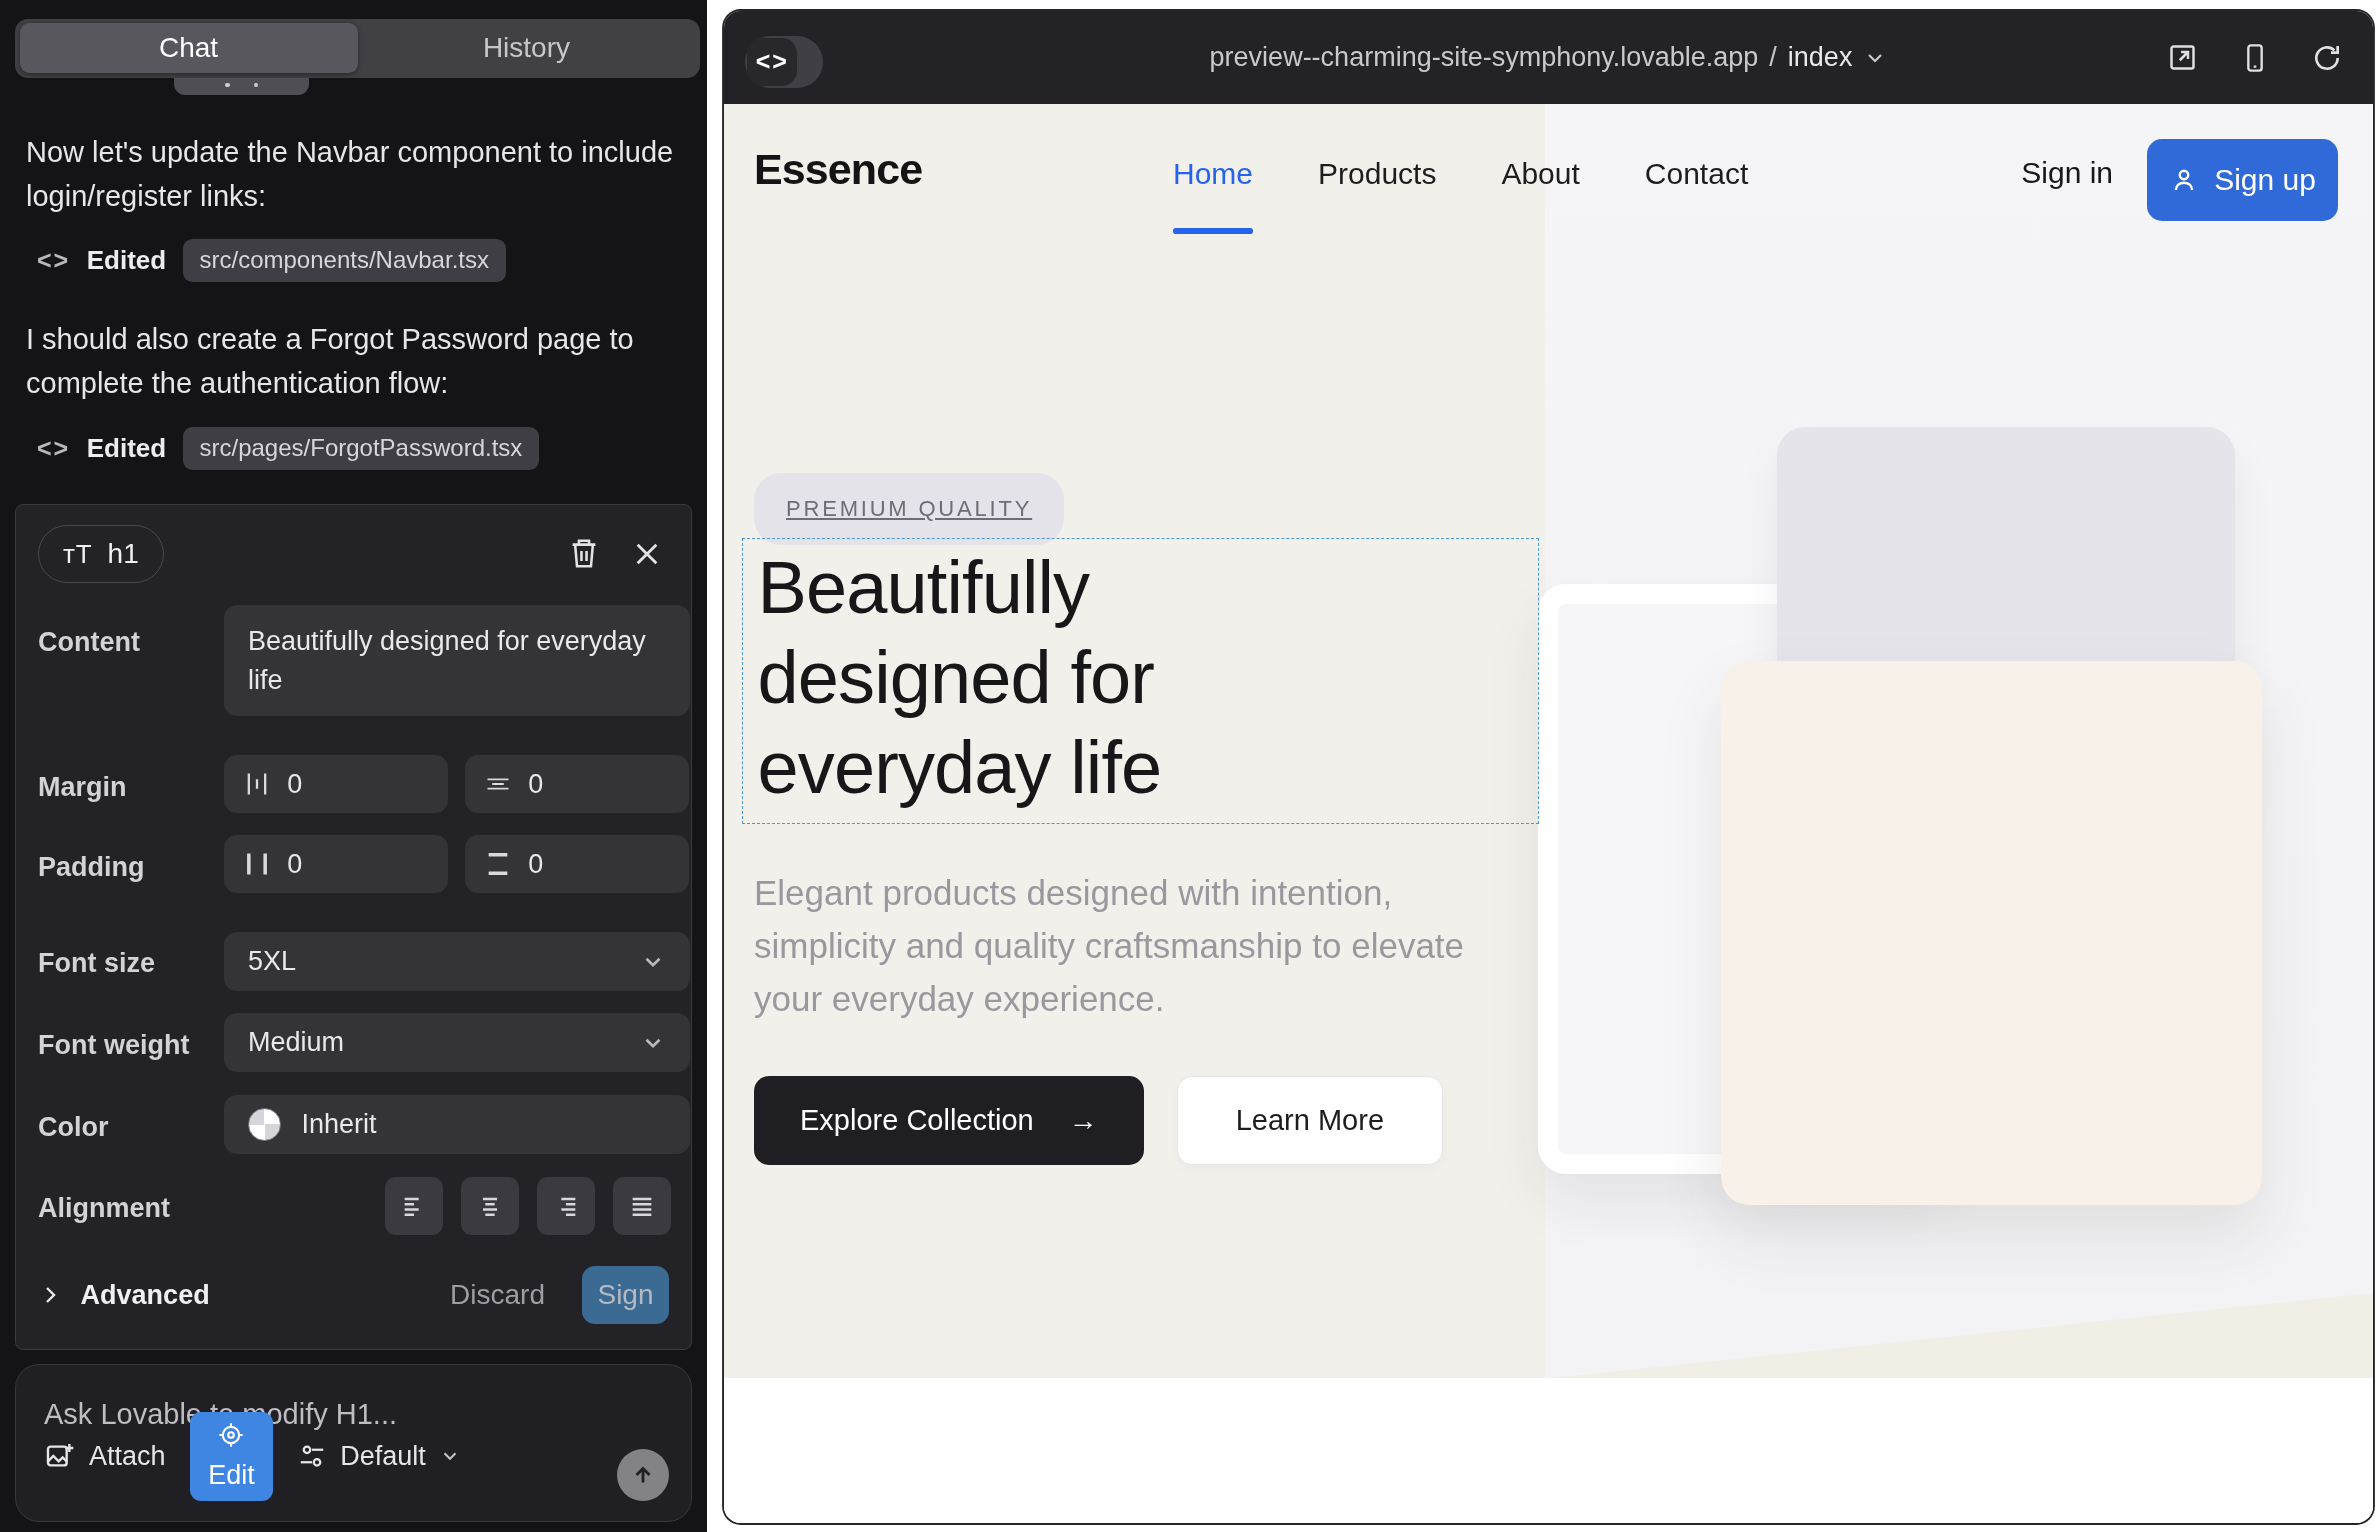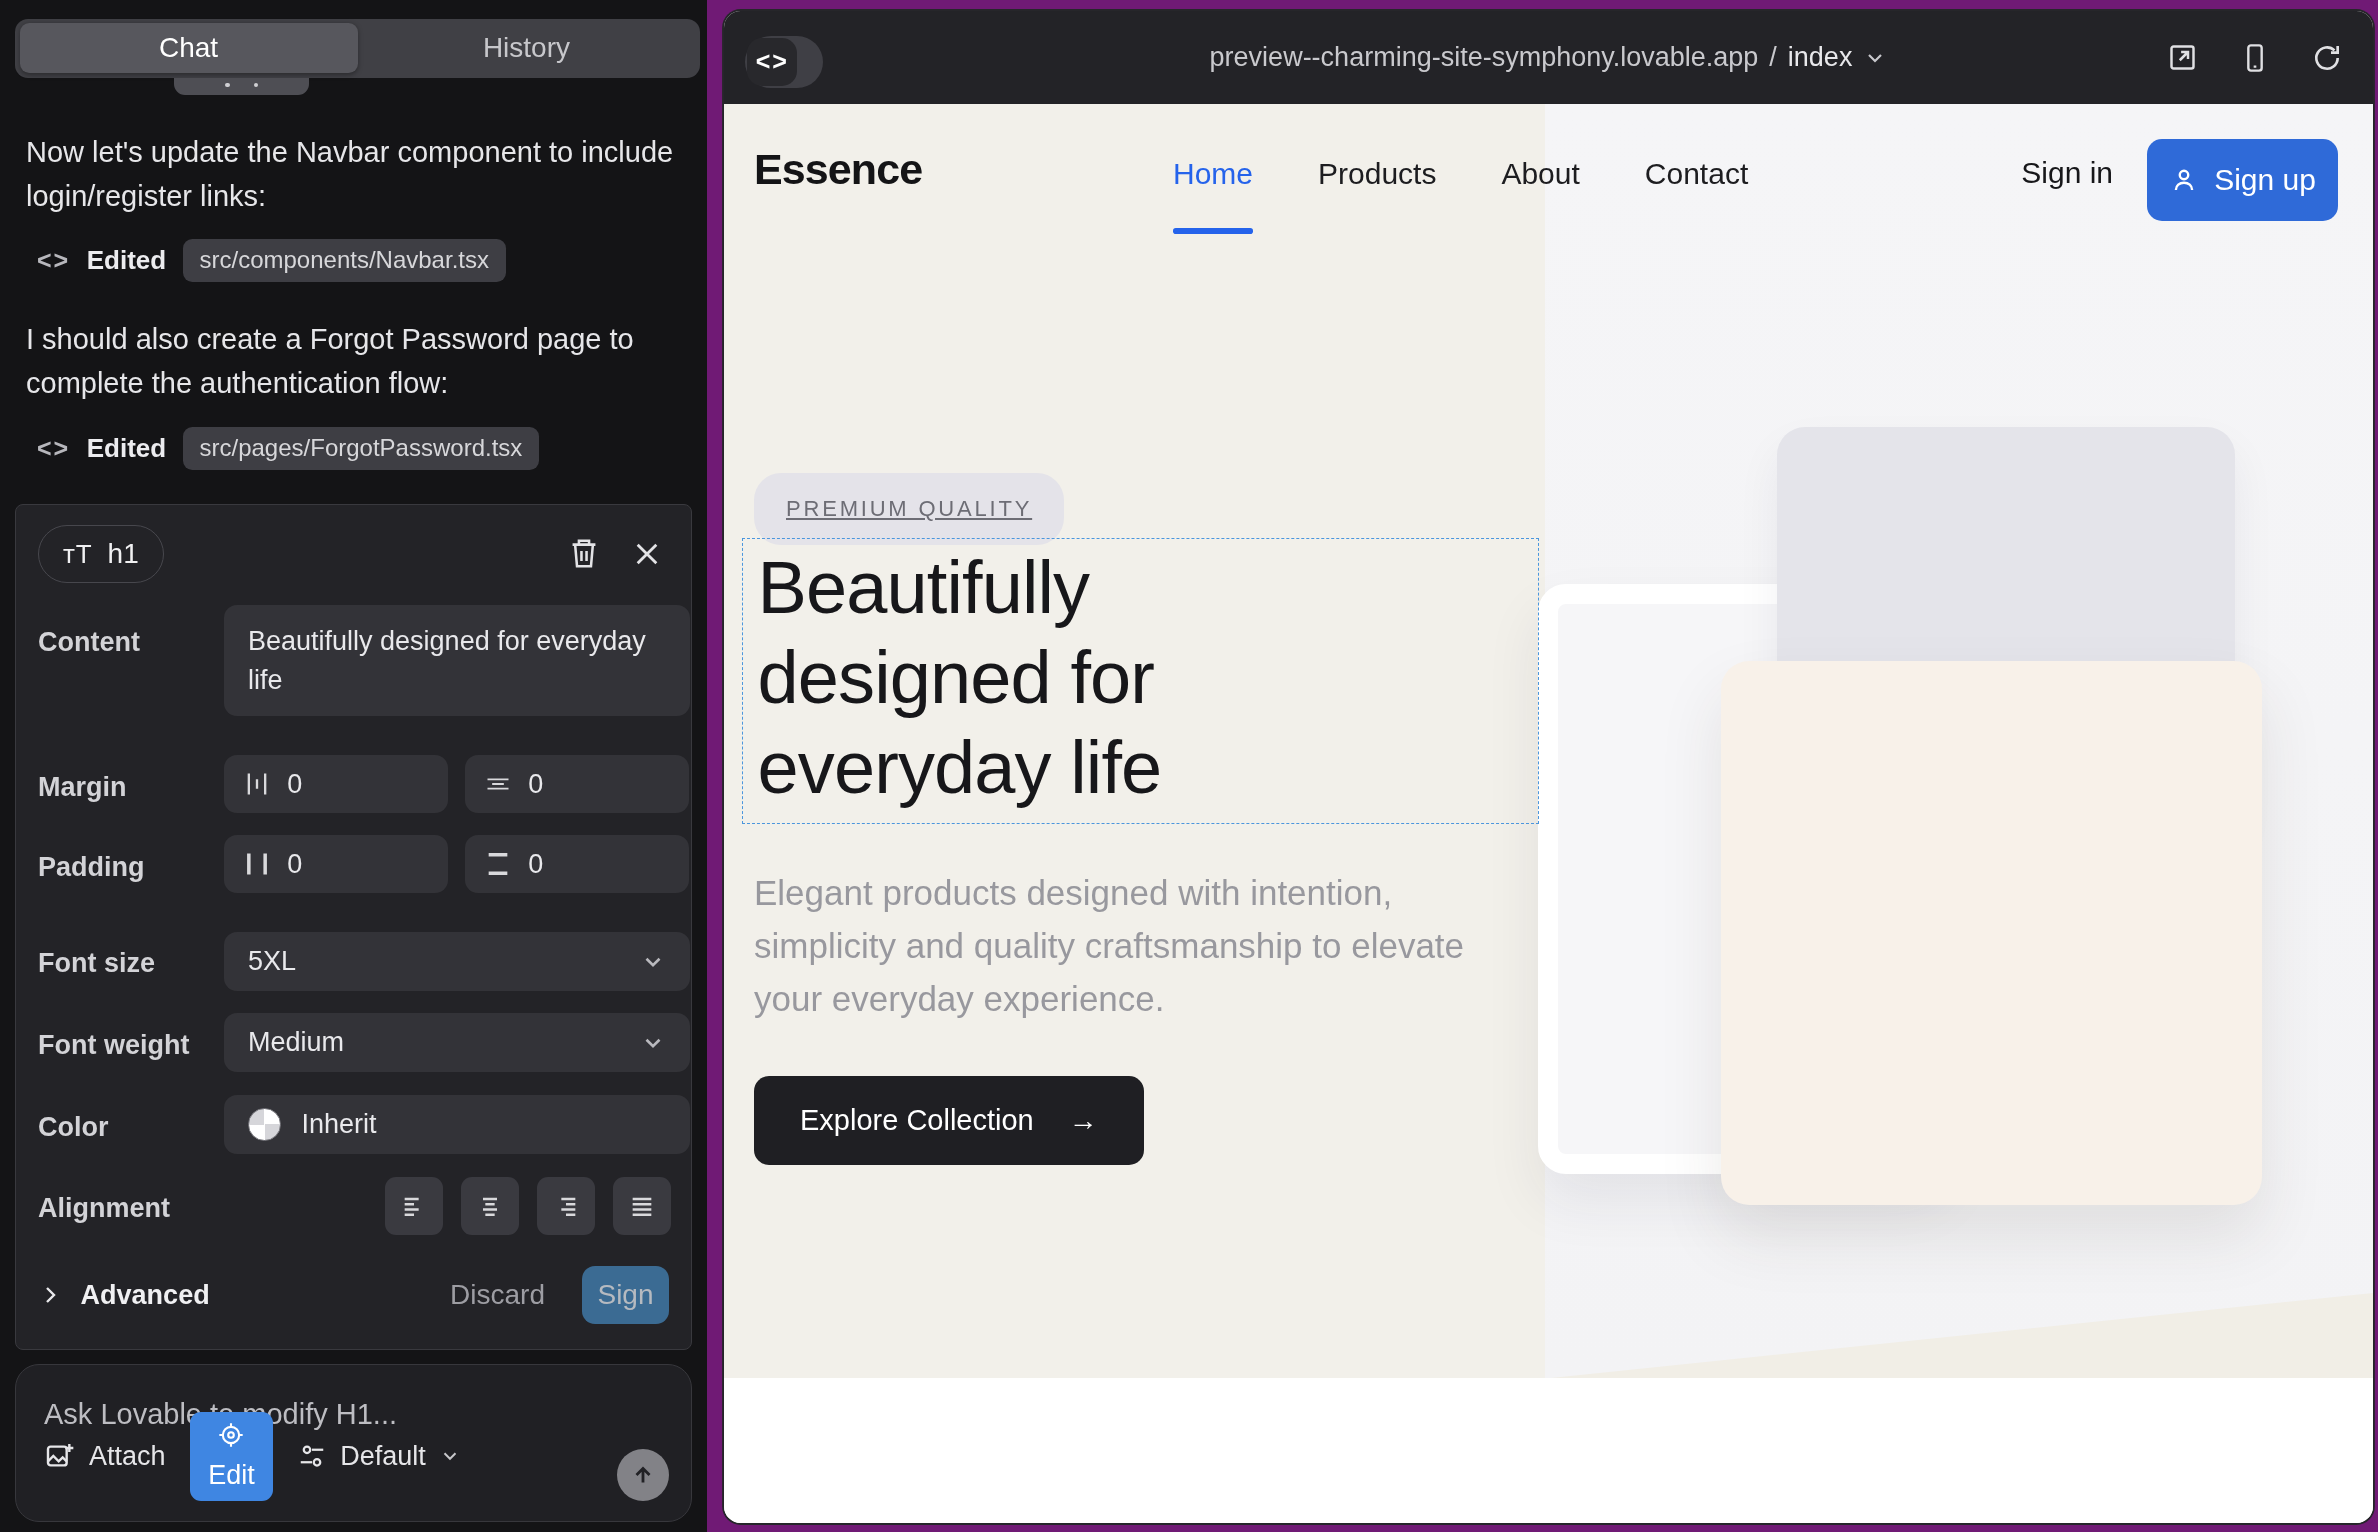--- a/index.html
+++ b/index.html
@@ -1,18 +1,18 @@
 <!DOCTYPE html>
 <html style="font-size:15px"><head>
 <meta charset="utf-8">
 <style>
   * { margin:0; padding:0; box-sizing:border-box; }
   html,body { background:#0e0e10; }
   body { font-family:"Liberation Sans", sans-serif; }
-  #app { position:relative; width:2378px; height:1532px; background:#701a75; overflow:hidden; }
+  #app { position:relative; width:2378px; height:1532px; background:#ffffff; overflow:hidden; }
 
   
   .left-panel { position:absolute; left:0; top:0; width:707px; height:1532px; background:#141416; }
 
   .tabbar { position:absolute; left:15px; top:18.6px; width:685px; height:59px; background:#404045; border-radius:13px; padding:4.6px; display:flex; }
   .tab { flex:1; display:flex; align-items:center; justify-content:center; font-size:28px; border-radius:9.3px; color:#c7c7cb; cursor:pointer; }
   .tab.active { background:#57575d; color:#ffffff; box-shadow:0 1.9px 5.6px rgba(0,0,0,.35); }
 
   .truncated-chip { position:absolute; left:174px; top:78px; width:135px; height:16.7px; background:#4e4e54; border-radius:0 0 11px 11px; display:flex; align-items:flex-start; justify-content:center; gap:24px; padding-top:4.6px; }
   .truncated-chip i { width:4.6px; height:4.6px; border-radius:50%; background:#cfcfd3; }
@@ -337,18 +337,19 @@
       <div class="hero-selection">
         <h1 class="hero-heading">Beautifully designed for everyday life</h1>
       </div>
       <p class="hero-paragraph">Elegant products designed with intention, simplicity and quality craftsmanship to elevate your everyday experience.</p>
 
       <div class="cta-row">
         <div class="cta-primary">
           <span>Explore Collection</span>
           <span>→</span>
         </div>
+        <div class="cta-secondary">Learn More</div>
       </div>
     </div>
   </div>
 
 </div>
 
 
 </body></html>

